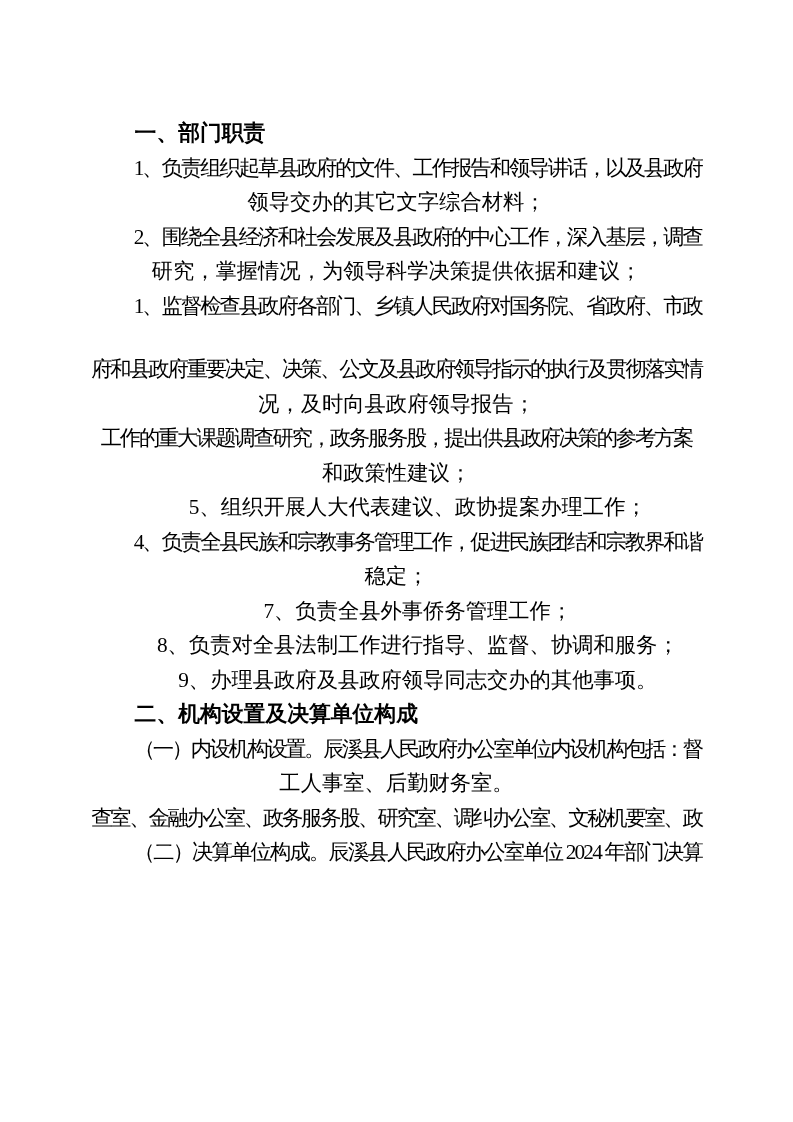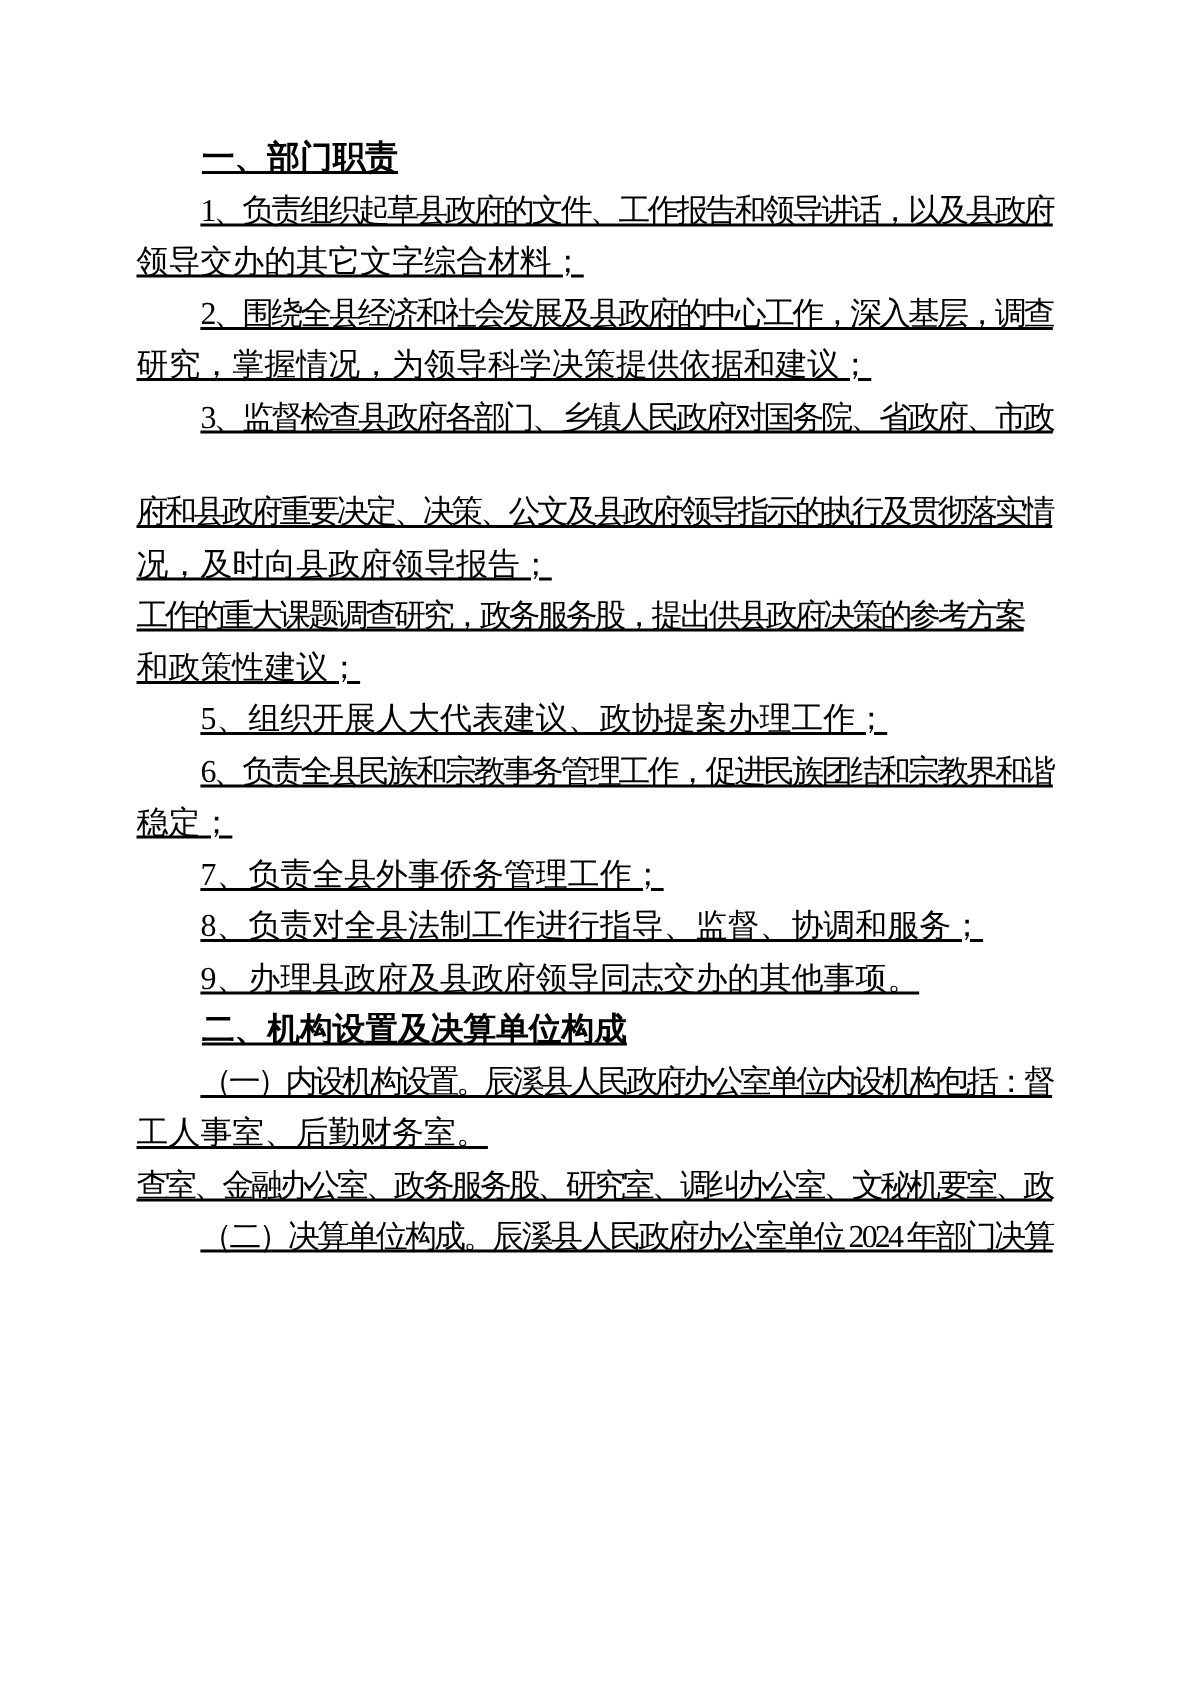--- a/index.html
+++ b/index.html
@@ -8,68 +8,67 @@
     width: 793px;
     height: 1122px;
     background: #ffffff;
     overflow: hidden;
     font-family: "Liberation Serif", "DejaVu Serif", serif;
     color: #000000;
   }
   .content {
     position: absolute;
     left: 91px;
-    top: 88px;
+    top: 116px;
     width: 611px;
     font-size: 21.3px;
     line-height: 34.5px;
-    text-decoration: underline;
   }
   .heading {
     font-family: "Liberation Sans", "DejaVu Sans", sans-serif;
     font-weight: bold;
     font-size: 21.8px;
     text-indent: 2em;
     white-space: nowrap;
   }
   .paragraph { margin: 0; }
   .line {
     white-space: nowrap;
-    text-align: left;
+    text-align: center;
   }
   .line.first { text-indent: 2em; }
 </style>
 </head>
 <body>
 
 <div class="page">
   <div class="content" id="doc">
       <div class="heading">一、部门职责</div>
       <div class="paragraph">
         <div class="line first full" style="letter-spacing: -2px;">1、负责组织起草县政府的文件、工作报告和领导讲话，以及县政府</div>
         <div class="line">领导交办的其它文字综合材料；</div>
       </div>
       <div class="paragraph">
         <div class="line first full" style="letter-spacing: -2px;">2、围绕全县经济和社会发展及县政府的中心工作，深入基层，调查</div>
         <div class="line">研究，掌握情况，为领导科学决策提供依据和建议；</div>
       </div>
       <div class="paragraph">
-        <div class="line first full" style="letter-spacing: -2px;">3、监督检查县政府各部门、乡镇人民政府对国务院、省政府、市政</div>
+        <div class="line first full" style="letter-spacing: -2px;">1、监督检查县政府各部门、乡镇人民政府对国务院、省政府、市政</div>
         <div class="line full" style="letter-spacing: -2.22px; margin-top: 29px;">府和县政府重要决定、决策、公文及县政府领导指示的执行及贯彻落实情</div>
         <div class="line">况，及时向县政府领导报告；</div>
       </div>
       <div class="paragraph">
         <div class="line full" style="letter-spacing: -2.22px;">工作的重大课题调查研究，政务服务股，提出供县政府决策的参考方案</div>
         <div class="line">和政策性建议；</div>
       </div>
       <div class="paragraph">
         <div class="line first">5、组织开展人大代表建议、政协提案办理工作；</div>
       </div>
       <div class="paragraph">
-        <div class="line first full" style="letter-spacing: -2px;">6、负责全县民族和宗教事务管理工作，促进民族团结和宗教界和谐</div>
+        <div class="line first full" style="letter-spacing: -2px;">4、负责全县民族和宗教事务管理工作，促进民族团结和宗教界和谐</div>
         <div class="line">稳定；</div>
       </div>
       <div class="paragraph">
         <div class="line first">7、负责全县外事侨务管理工作；</div>
       </div>
       <div class="paragraph">
         <div class="line first">8、负责对全县法制工作进行指导、监督、协调和服务；</div>
       </div>
       <div class="paragraph">
         <div class="line first">9、办理县政府及县政府领导同志交办的其他事项。</div>

